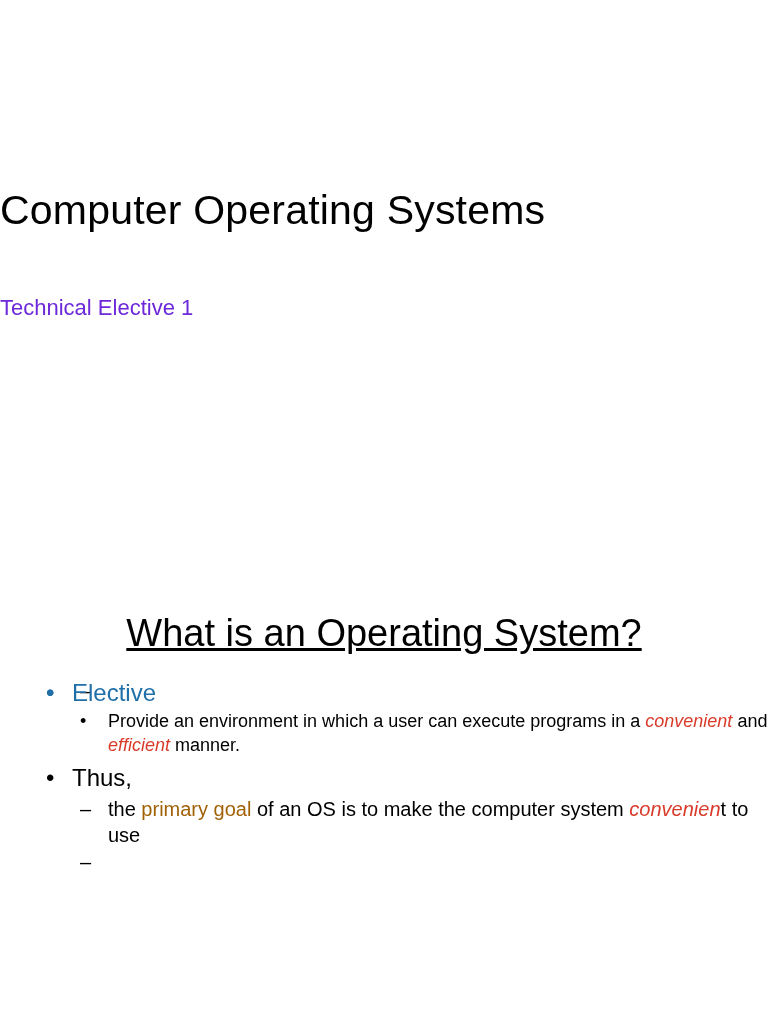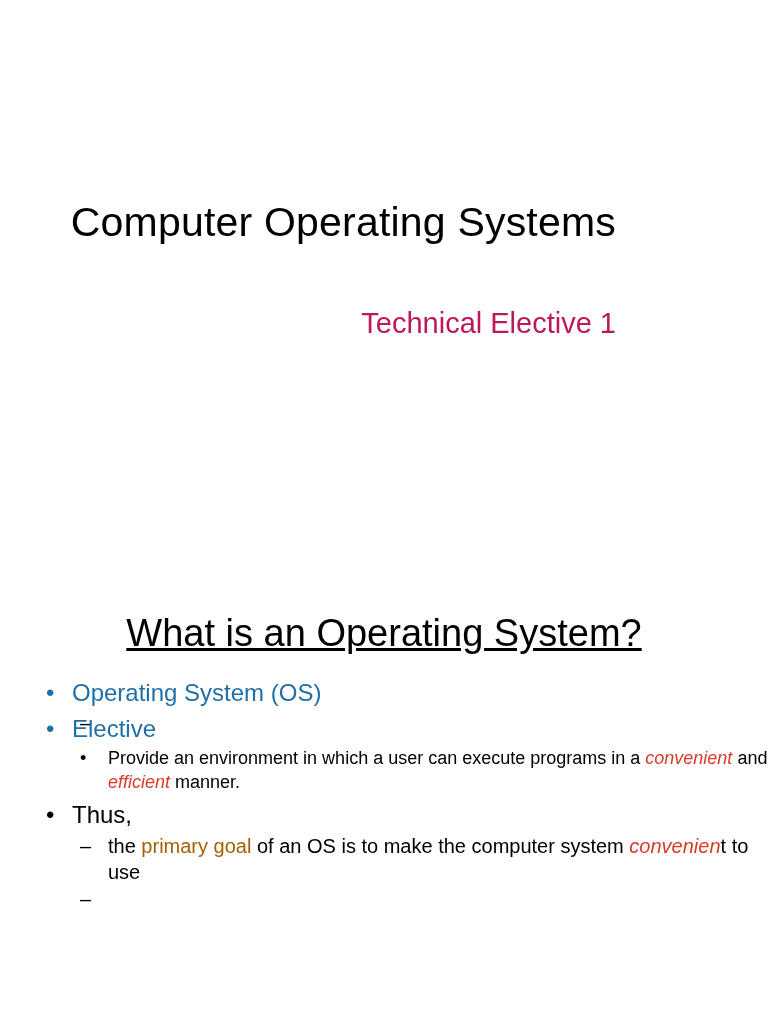--- a/index.html
+++ b/index.html
@@ -18,35 +18,35 @@
     position: relative;
     width: 768px;
     height: 1024px;
     background: #ffffff;
   }
 
   
   .slide-title-block {
     position: absolute;
     left: 0;
-    top: 200px;
+    top: 188px;
     width: 616px;
-    text-align: right;
+    text-align: left;
   }
   .deck-title {
     font-size: 41px;
     line-height: 1.1;
     color: #000000;
     font-weight: normal;
     letter-spacing: 0.2px;
   }
   .deck-subtitle {
     margin-top: 62px;
-    font-size: 29px;
-    color: #be185d;
+    font-size: 22px;
+    color: #6d28d9;
     font-weight: normal;
   }
 
   
   .slide-two {
     position: absolute;
     left: 0;
     top: 612px;
     width: 768px;
   }
@@ -120,21 +120,20 @@
     <div class="deck-subtitle">Technical Elective 1</div>
   </div>
 
   <div class="slide-two">
     <div class="slide-heading">What is an Operating System?</div>
 
     <ul class="body-list">
 
       <li class="lvl1 blue">
         <span class="bullet">•</span>
-        <span>Operating System (OS)</span>
       </li>
 
       <li class="lvl2">
         <span class="bullet">–</span>
       </li>
 
       <li class="lvl1 blue gap-s">
         <span class="bullet">•</span>
         <span>Elective</span>
       </li>

